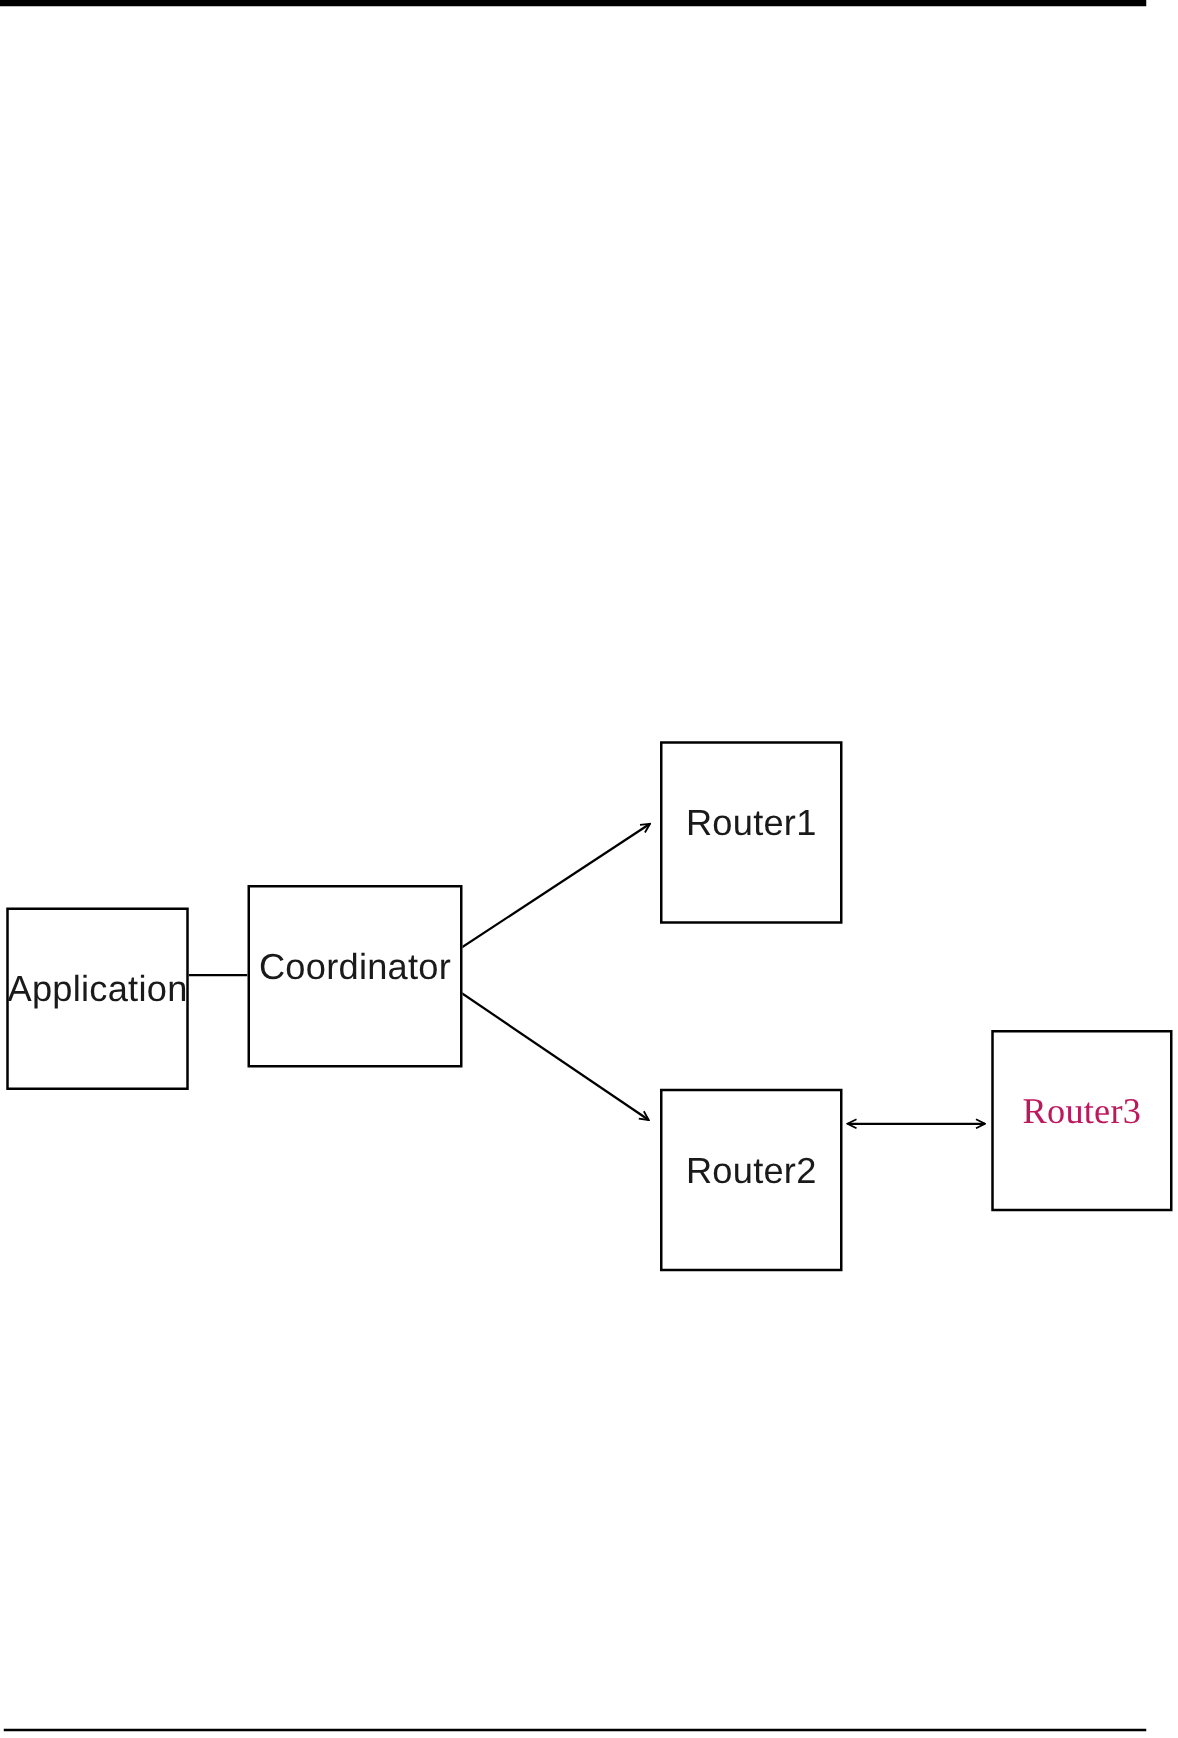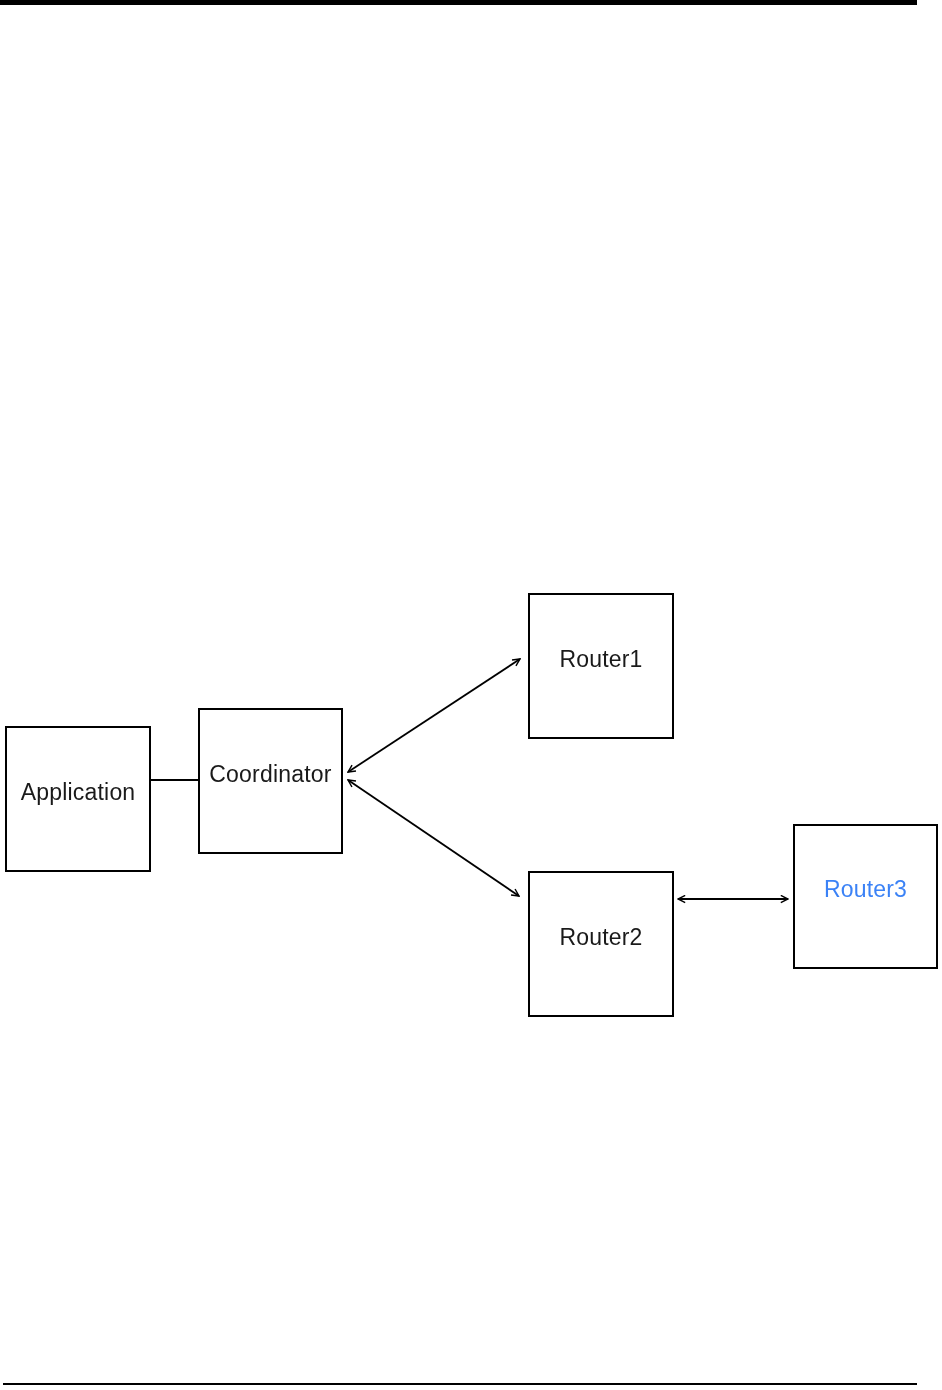--- a/index.html
+++ b/index.html
@@ -49,21 +49,21 @@
   .node {
     position: absolute;
     box-sizing: border-box;
     border: 2px solid #000000;
     background: #ffffff;
     display: flex;
     align-items: center;
     justify-content: center;
   }
   .node .label {
-    font-size: 23px;
+    font-size: 29px;
     color: #1a1a1a;
     letter-spacing: 0.2px;
     transform: translateY(-7px);
     white-space: nowrap;
   }
 </style>
 </head>
 <body>
 
 <div class="page">
@@ -80,29 +80,29 @@
           <line x1="151" y1="780" x2="198" y2="780" stroke="#000000" stroke-width="1.8"></line>
           <line x1="348" y1="772" x2="520" y2="659" stroke="#000000" stroke-width="1.8" marker-start="url(#arrowhead)" marker-end="url(#arrowhead)"></line>
           <line x1="348" y1="780" x2="519" y2="896" stroke="#000000" stroke-width="1.8" marker-start="url(#arrowhead)" marker-end="url(#arrowhead)"></line>
           <line x1="678" y1="899" x2="788" y2="899" stroke="#000000" stroke-width="1.8" marker-start="url(#arrowhead)" marker-end="url(#arrowhead)"></line>
         </g>
     </svg>
     <div id="nodes-layer">
         <div class="node" style="left: 5px; top: 708px; width: 146px; height: 146px; border-color: rgb(0, 0, 0); margin-top: 18px;">
           <span class="label" style="color: rgb(26, 26, 26);">Application</span>
         </div>
-        <div class="node" style="left: 198px; top: 708px; width: 145px; height: 146px; border-color: rgb(0, 0, 0);">
+        <div class="node" style="left: 198px; top: 708px; width: 172px; height: 146px; border-color: rgb(0, 0, 0);">
           <span class="label" style="color: rgb(26, 26, 26);">Coordinator</span>
         </div>
         <div class="node" style="left: 528px; top: 593px; width: 146px; height: 146px; border-color: rgb(0, 0, 0);">
           <span class="label" style="color: rgb(26, 26, 26);">Router1</span>
         </div>
         <div class="node" style="left: 528px; top: 824px; width: 146px; height: 146px; border-color: rgb(0, 0, 0); margin-top: 47px;">
           <span class="label" style="color: rgb(26, 26, 26);">Router2</span>
         </div>
         <div class="node" style="left: 793px; top: 824px; width: 145px; height: 145px; border-color: rgb(0, 0, 0);">
-          <span class="label" style="color: #3b82f6;">Router3</span>
+          <span class="label" style="color: #be185d; font-family: Liberation Serif, serif;">Router3</span>
         </div>
       </div>
   </div>
 
   <div class="bottom-rule"></div>
 </div>
 
 </body></html>

